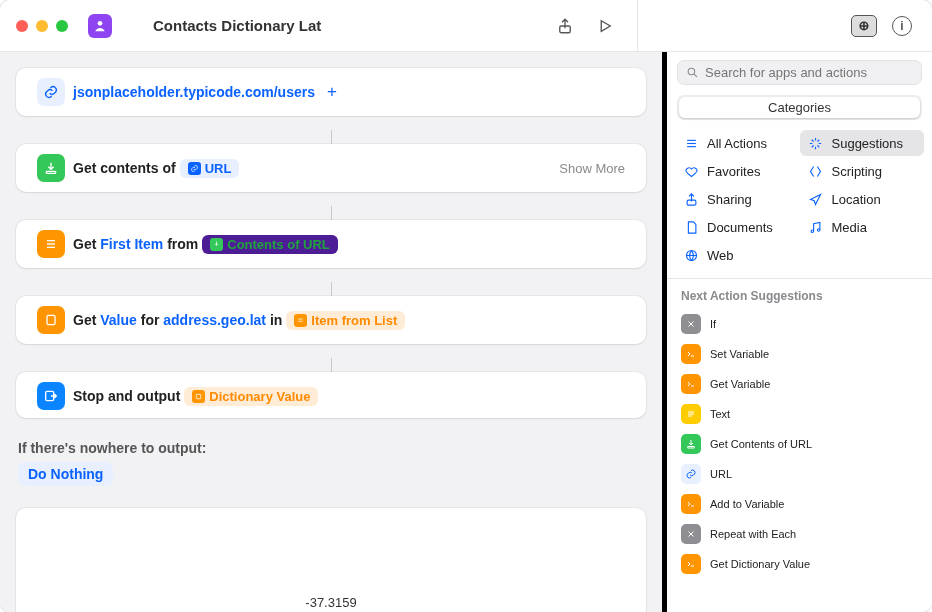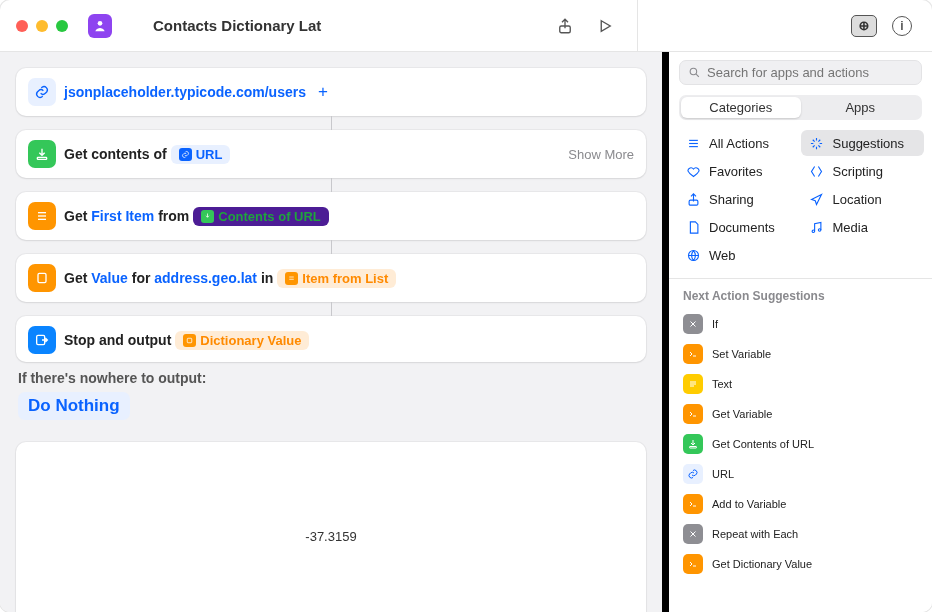--- a/index.html
+++ b/index.html
@@ -17,24 +17,24 @@
   .titlebar-spacer { flex:1; }
   .tbtn { width:28px; height:28px; display:flex; align-items:center; justify-content:center; color:#555; border-radius:6px;}
   .tbtn svg{width:18px;height:18px;}
   .divider-v { width:1px; height:52px; background:#e5e5e5; margin:0 6px;}
   .right-toolbar { display:flex; gap:10px; align-items:center; width:260px; justify-content:flex-end; padding-right:0;}
   .library-icon{ width:26px; height:22px; border:1.5px solid #555; border-radius:5px; background:#ddd; display:flex;align-items:center;justify-content:center;font-size:13px;color:#333;font-weight:600;}
   .info-icon{ width:20px;height:20px; border:1.5px solid #555; border-radius:50%; display:flex;align-items:center;justify-content:center; font-size:12px; color:#555; font-weight:600;}
 
   .body-row { display:flex; flex:1; min-height:0; }
   .editor { flex:1; background:#f2f2f4; padding:16px; overflow:auto; }
-  .sidebar { width:270px; border-left:7px solid #000000; display:flex; flex-direction:column; background:#fff; }
+  .sidebar { width:270px; border-left:5px solid #000000; display:flex; flex-direction:column; background:#fff; }
 
   
-  .card { background:#fff; border-radius:10px; padding:10px 12px; margin-bottom:0; box-shadow:0 1px 2px rgba(0,0,0,0.08), 0 0 0 1px rgba(0,0,0,0.04); }
+  .card { background:#fff; border-radius:10px; padding:10px 21px; margin-bottom:14px; box-shadow:0 1px 2px rgba(0,0,0,0.08), 0 0 0 1px rgba(0,0,0,0.04); }
   .card + .connector { height:14px; display:flex; justify-content:center; }
   .connector::after { content:""; width:1px; background:#c8c8cc; }
   .ai { width:28px; height:28px; border-radius:7px; display:inline-flex; align-items:center; justify-content:center; flex-shrink:0; margin-right:8px;}
   .ai svg{width:16px;height:16px;}
   .ai.blue{background:#e8f0ff;} .ai.blue svg{stroke:#0a63ff;fill:none;}
   .ai.green{background:#34c759;} .ai.green svg{stroke:#fff;fill:none;}
   .ai.orange{background:#ff9500;} .ai.orange svg{stroke:#fff;fill:none;}
   .ai.teal{background:#0a84ff;} .ai.teal svg{stroke:#fff;fill:none;}
   .row { display:flex; align-items:center; font-size:14px; color:#222; }
   .token { color:#0a63ff; font-weight:600; }
@@ -43,21 +43,21 @@
   .pill.green{background:#4c1d95;color:#1fa33d;}
   .pill .pi{width:13px;height:13px;border-radius:3px;display:inline-flex;align-items:center;justify-content:center;}
   .pill.blue .pi{background:#0a63ff;color:#fff;}
   .pill.orange .pi{background:#ff9500;color:#fff;}
   .pill.green .pi{background:#34c759;color:#fff;}
   .pill .pi svg{width:9px;height:9px;stroke:#fff;fill:none;stroke-width:2;}
   .plus-btn{width:22px;height:22px;border-radius:11px;display:flex;align-items:center;justify-content:center;color:#0a63ff;margin-left:6px;font-size:17px;font-weight:300;}
   .show-more { margin-left:auto; color:#8a8a8e; font-size:13px; }
   .action-text{font-weight:600;color:#222;}
   .subtext { font-size:14px; color:#555; font-weight:600; padding:8px 2px 6px;}
-  .do-nothing { display:inline-block; background:#e8f0ff; color:#0a63ff; font-weight:600; font-size:17px; padding:4px 10px; border-radius:7px; margin:0 0 2px 2px;}
+  .do-nothing { display:inline-block; background:#e8f0ff; color:#0a63ff; font-weight:600; font-size:14px; padding:4px 10px; border-radius:7px; margin:0 0 2px 2px;}
   .output-card { background:#fff; border-radius:10px; height:188px; margin-top:10px; box-shadow:0 1px 2px rgba(0,0,0,0.08), 0 0 0 1px rgba(0,0,0,0.04); display:flex; align-items:center; justify-content:center; font-size:13px; color:#333;}
 
   
   .search-wrap { padding:8px 10px 6px; }
   .search { display:flex; align-items:center; gap:6px; background:#f0f0f2; border:1px solid #e3e3e5; border-radius:7px; padding:4px 8px; font-size:13px; color:#8a8a8e;}
   .search svg{width:13px;height:13px;stroke:#8a8a8e;fill:none;stroke-width:2;}
   .search input{border:none;background:transparent;outline:none;flex:1;font-size:13px;color:#333;}
   .seg { margin:4px 10px 8px; background:#ededef; border-radius:7px; display:flex; padding:2px; }
   .seg-item { flex:1; text-align:center; font-size:13px; padding:3px 0; border-radius:6px; color:#333;}
   .seg-item.active{ background:#fff; box-shadow:0 1px 2px rgba(0,0,0,0.15); font-weight:500;}
@@ -246,21 +246,20 @@
         <div class="search">
           <svg viewBox="0 0 24 24">
               <circle cx="10" cy="10" r="6"></circle>
               <line x1="15" y1="15" x2="20" y2="20"></line>
             </svg>
           <input placeholder="Search for apps and actions" style="">
         </div>
       </div>
       <div class="seg">
         <div class="seg-item active">Categories</div>
-        <div class="seg-item">Apps</div>
       </div>
       <div class="cat-grid">
         <div class="cat">
             <span class="ci">
               <svg viewBox="0 0 24 24">
                 <line x1="5" y1="7" x2="19" y2="7"></line>
                 <line x1="5" y1="12" x2="19" y2="12"></line>
                 <line x1="5" y1="17" x2="19" y2="17"></line>
               </svg>
             </span>
@@ -348,38 +347,38 @@
           </div>
           <div class="sugg">
             <span class="si orange">
               <svg viewBox="0 0 24 24">
                 <path d="M6 8l4 4-4 4M12 16h6"></path>
               </svg>
             </span>
             <span>Set Variable</span>
           </div>
           <div class="sugg">
+            <span class="si orange">
+              <svg viewBox="0 0 24 24">
+                <path d="M6 8l4 4-4 4M12 16h6"></path>
+              </svg>
+            </span>
+            <span>Get Variable</span>
+          </div>
+          <div class="sugg">
             <span class="si yellow">
               <svg viewBox="0 0 24 24">
                 <line x1="6" y1="8" x2="18" y2="8"></line>
                 <line x1="6" y1="12" x2="18" y2="12"></line>
                 <line x1="6" y1="16" x2="14" y2="16"></line>
               </svg>
             </span>
             <span>Text</span>
           </div>
           <div class="sugg">
-            <span class="si orange">
-              <svg viewBox="0 0 24 24">
-                <path d="M6 8l4 4-4 4M12 16h6"></path>
-              </svg>
-            </span>
-            <span>Get Variable</span>
-          </div>
-          <div class="sugg">
             <span class="si green">
               <svg viewBox="0 0 24 24">
                 <path d="M12 4v10M8 10l4 4 4-4"></path>
                 <rect x="5" y="17" width="14" height="3" rx="1"></rect>
               </svg>
             </span>
             <span>Get Contents of URL</span>
           </div>
           <div class="sugg">
             <span class="si lblue">

